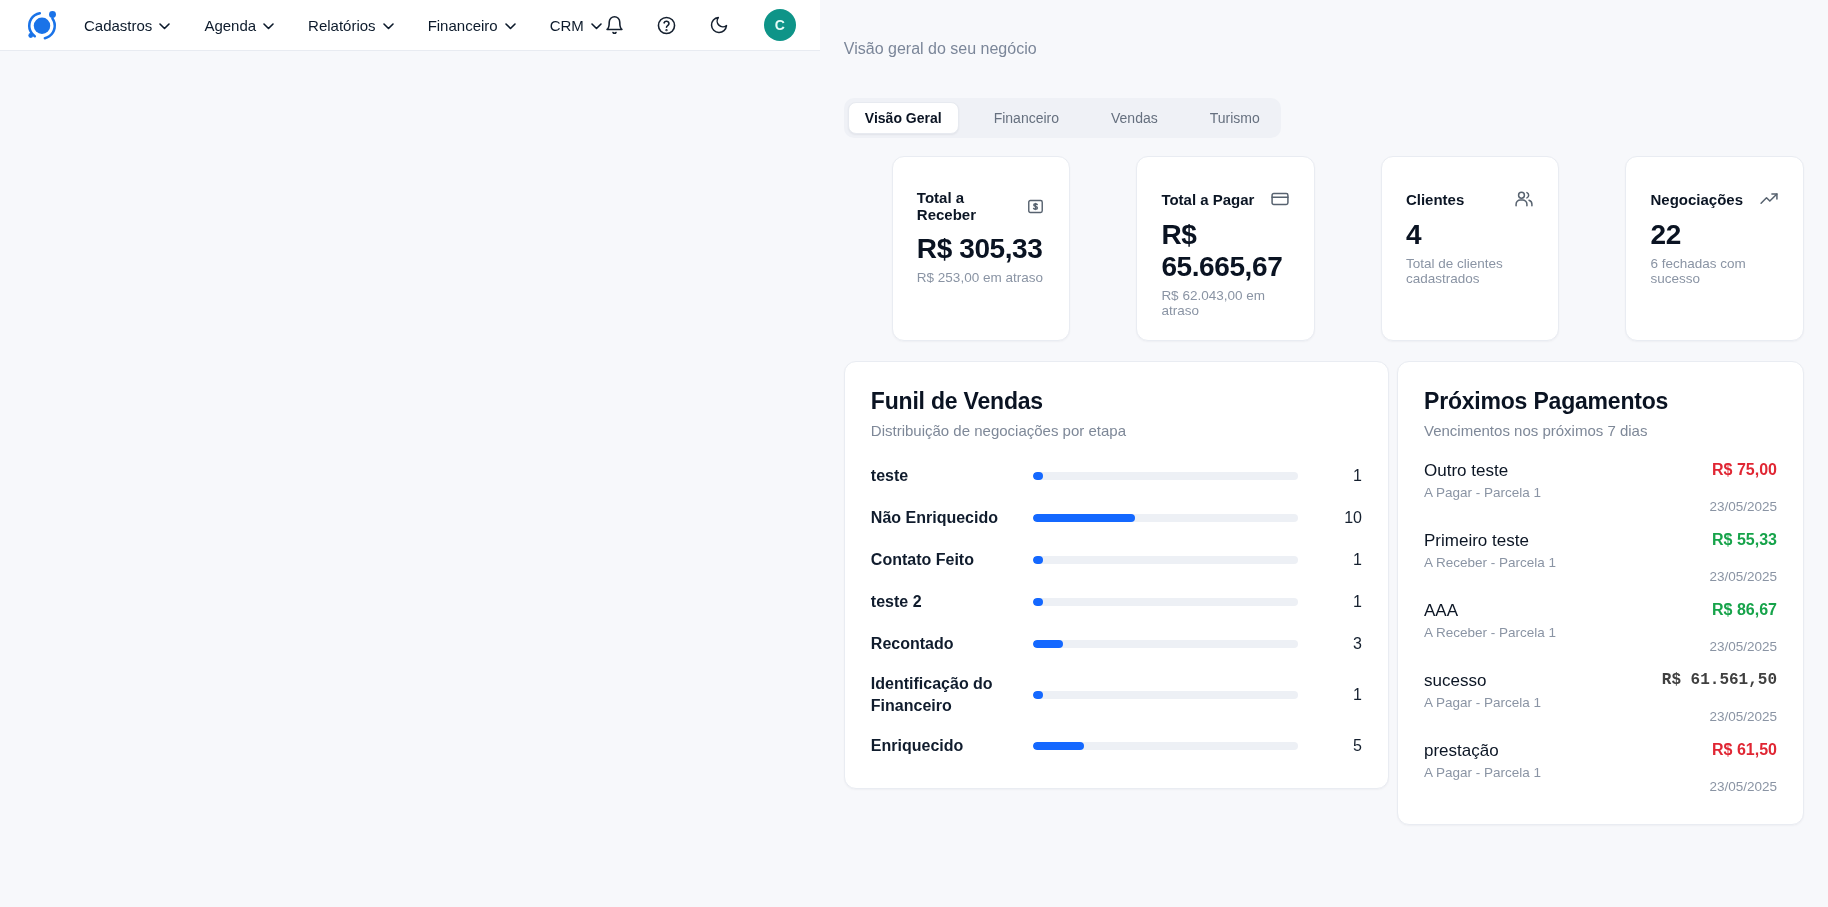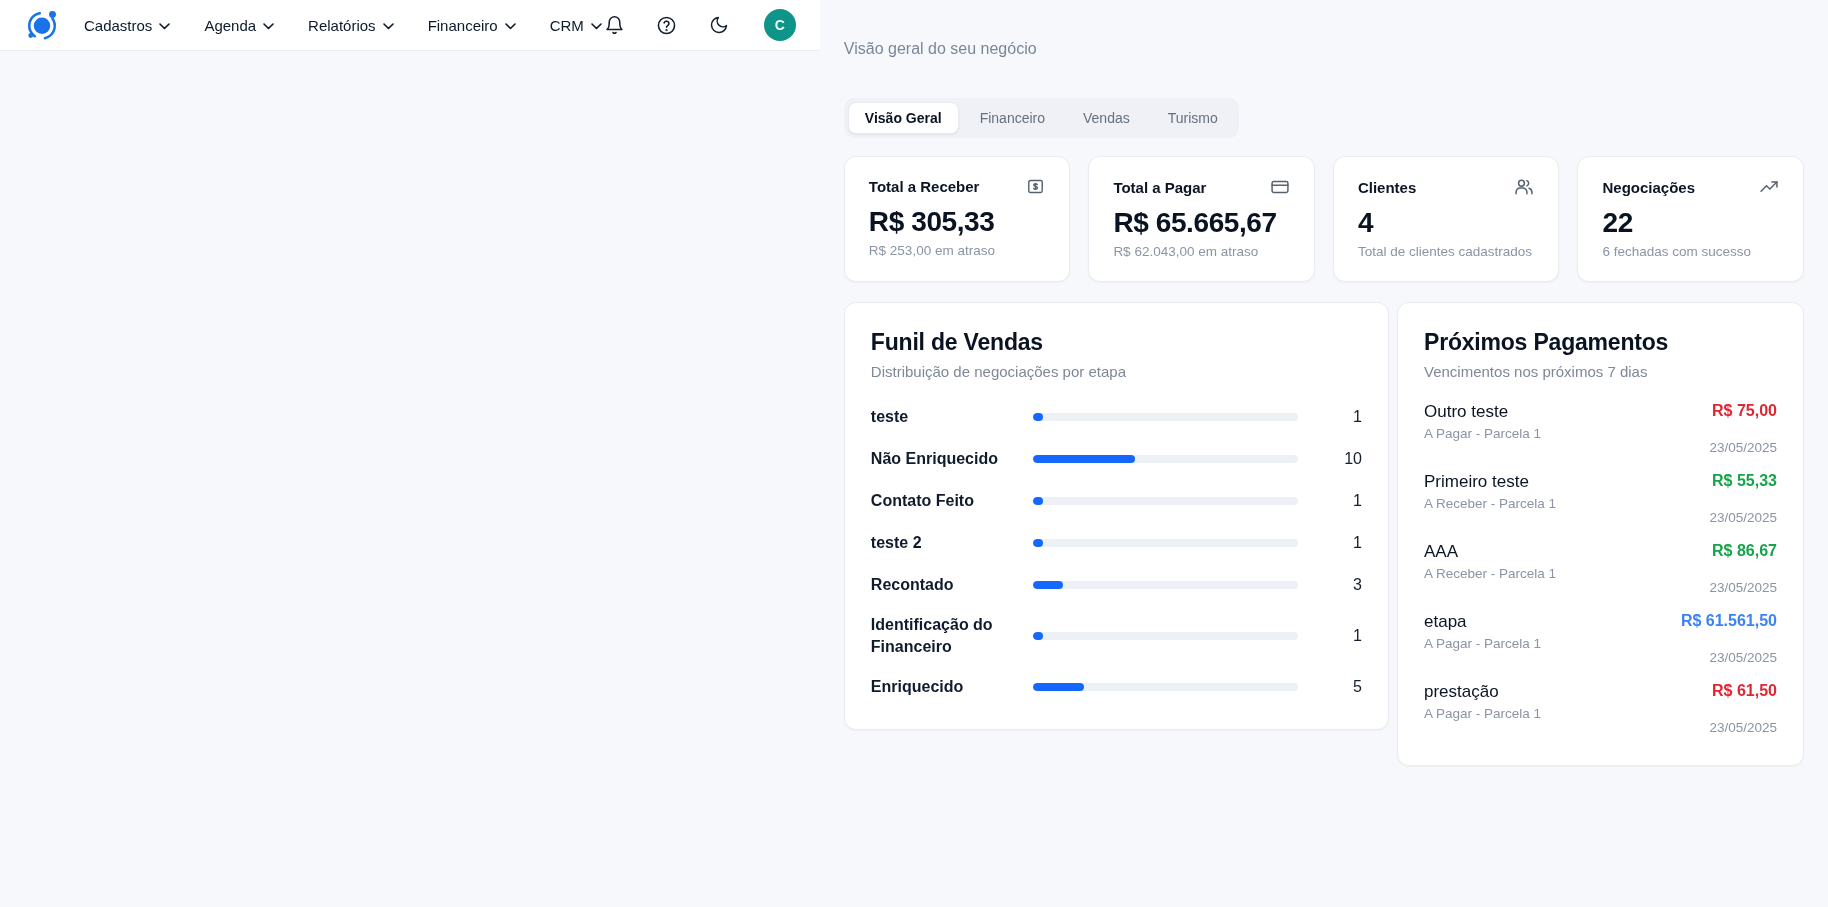--- a/index.html
+++ b/index.html
@@ -30,40 +30,40 @@
   }
 
   
   .content { padding:34px 24px 0 24px; flex:1; }
   .page-title { font-size:30px; font-weight:800; letter-spacing:-0.3px; color:#0a1322; }
   .page-subtitle { font-size:16px; color:#7b8699; margin-top:6px; }
 
   
   .tabs {
     display:inline-flex; align-items:flex-end; background:#eff1f6; border-radius:10px;
-    padding:4px; margin-top:40px; gap:4px;
+    padding:4px; margin-top:40px; gap:18px;
   }
   .tab {
     font-size:14px; color:#66707f; padding:7px 16px; border-radius:8px; cursor:pointer; font-weight:500;
     background:transparent; border:1px solid transparent;
   }
   .tab.active {
     background:#ffffff; color:#0a1322; font-weight:600;
     border:1px solid #e7eaf0; box-shadow:0 1px 2px rgba(16,24,40,.06);
   }
 
   
   .card {
     background:#ffffff; border:1px solid #e9ecf2; border-radius:12px;
     box-shadow:0 1px 2px rgba(16,24,40,.04);
   }
 
   
   .stats-grid { display:grid; grid-template-columns:repeat(4,1fr); gap:18px; margin-top:18px; }
-  .stat-card { padding:20px 24px 22px 24px; }
+  .stat-card { padding:32px 24px 22px 24px;margin-left:48px; }
   .stat-head { display:flex; align-items:center; justify-content:space-between; }
   .stat-label { font-size:15px; font-weight:600; color:#0b1524; }
   .stat-icon { color:#57626f; display:flex; }
   .stat-value { font-size:28px; font-weight:800; letter-spacing:-0.4px; color:#0a1322; margin-top:10px; }
   .stat-sub { font-size:13.5px; color:#8a94a4; margin-top:5px; }
 
   
   .main-grid { display:grid; grid-template-columns:1010fr 754fr; gap:8px; margin-top:20px; align-items:start; }
   .big-card { padding:26px 26px 30px 26px; }
   .card-title { font-size:23px; font-weight:700; letter-spacing:-0.2px; color:#0a1322; }
@@ -327,25 +327,25 @@
               <div class="pay-name">AAA</div>
               <div class="pay-detail">A Receber - Parcela 1</div>
             </div>
             <div class="pay-right">
               <div class="pay-amount" style="color: rgb(22, 163, 74);">R$ 86,67</div>
               <div class="pay-date">23/05/2025</div>
             </div>
           </div>
           <div class="pay-item">
             <div>
-              <div class="pay-name">etapa</div>
+              <div class="pay-name">sucesso</div>
               <div class="pay-detail">A Pagar - Parcela 1</div>
             </div>
             <div class="pay-right">
-              <div class="pay-amount" style="color: #3b82f6;">R$ 61.561,50</div>
+              <div class="pay-amount" style="color: #404040; font-family: Liberation Mono, monospace;">R$ 61.561,50</div>
               <div class="pay-date">23/05/2025</div>
             </div>
           </div>
           <div class="pay-item">
             <div>
               <div class="pay-name">prestação</div>
               <div class="pay-detail">A Pagar - Parcela 1</div>
             </div>
             <div class="pay-right">
               <div class="pay-amount" style="color: rgb(224, 38, 51);">R$ 61,50</div>

